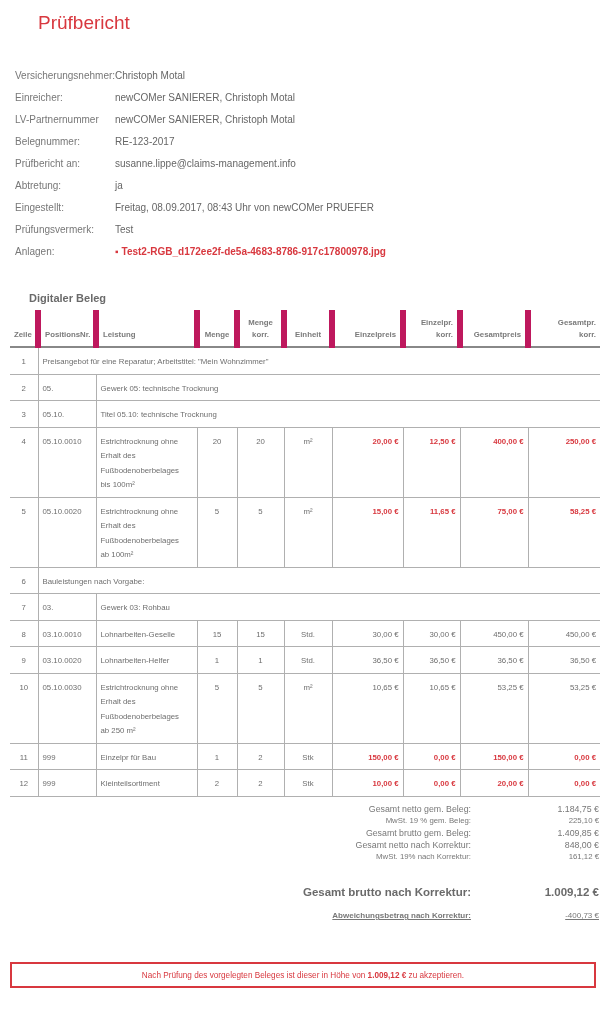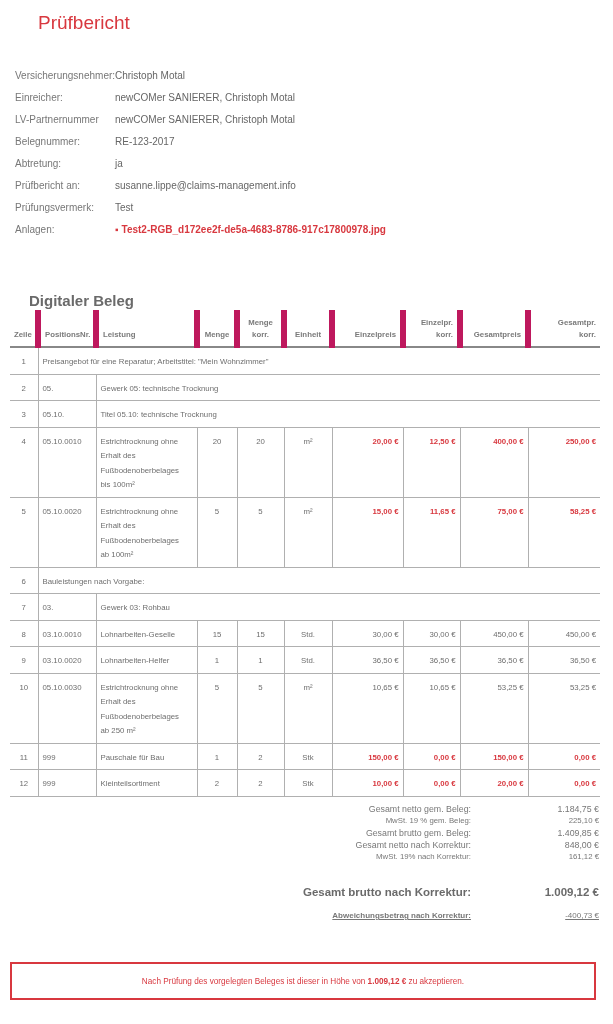--- a/index.html
+++ b/index.html
@@ -12,21 +12,21 @@
     font-size: 19px; color: #d8383f; font-weight: normal; margin-left: 28px;
   }
   .meta { position: absolute; left: 15px; top: 64px; font-size: 10px; }
   .meta-row { height: 22px; display: flex; align-items: center; }
   .meta-label { width: 100px; color: #777; }
   .meta-value { color: #666; }
   .meta-link { color: #d8383f; font-weight: bold; text-decoration: none; }
   .bullet { color: #d8383f; margin-right: 3px; font-weight: bold; }
 
   .section-title {
-    position: absolute; left: 10px; top: 292px; font-size: 15px;
+    position: absolute; left: 10px; top: 292px; font-size: 11px;
     font-weight: bold; color: #6a6a6a; padding-left: 19px;
   }
 
   table.beleg {
     position: absolute; left: 10px; top: 310px; width: 590px;
     border-collapse: collapse; font-size: 7.8px; table-layout: fixed;
   }
   table.beleg th {
     font-weight: bold; color: #7a7a7a; vertical-align: bottom;
     padding: 3px 4px 5px 4px; height: 28px; line-height: 12px;
@@ -51,21 +51,21 @@
   .tot-label { color: #777; }
   .tot-value { width: 80px; color: #777; }
   .tot-row.small { font-size: 7.8px; }
   .tot-big { margin-top: 23px; font-size: 11.5px; font-weight: bold; }
   .tot-big .tot-label, .tot-big .tot-value { color: #6a6a6a; }
   .tot-dev { margin-top: 12px; font-size: 8px; font-weight: bold; }
   .tot-dev .tot-label, .tot-dev .tot-value { text-decoration: underline; color: #777; }
   .tot-dev .tot-value { font-weight: normal; }
 
   .notice {
-    position: absolute; left: 10px; top: 962px; width: 586px; height: 38px;
+    position: absolute; left: 10px; top: 962px; width: 586px; height: 26px;
     border: 2px solid #d8383f; box-sizing: border-box;
     display: flex; align-items: center; justify-content: center;
     font-size: 8.2px; color: #d8383f;
   }
   .notice b { font-weight: bold; }
 </style>
 </head>
 <body>
 
 <div class="title">Prüfbericht</div>
@@ -81,26 +81,30 @@
   </div>
   <div class="meta-row">
     <span class="meta-label">LV-Partnernummer</span>
     <span class="meta-value">newCOMer SANIERER, Christoph Motal</span>
   </div>
   <div class="meta-row">
     <span class="meta-label">Belegnummer:</span>
     <span class="meta-value">RE-123-2017</span>
   </div>
   <div class="meta-row">
+    <span class="meta-label">Prüfbericht an:</span>
+    <span class="meta-value">susanne.lippe@claims-management.info</span>
+  </div>
+  <div class="meta-row">
     <span class="meta-label">Abtretung:</span>
     <span class="meta-value">ja</span>
   </div>
   <div class="meta-row">
-    <span class="meta-label">Prüfbericht an:</span>
-    <span class="meta-value">susanne.lippe@claims-management.info</span>
+    <span class="meta-label">Eingestellt:</span>
+    <span class="meta-value">Freitag, 08.09.2017, 08:43 Uhr von newCOMer PRUEFER</span>
   </div>
   <div class="meta-row">
     <span class="meta-label">Prüfungsvermerk:</span>
     <span class="meta-value">Test</span>
   </div>
   <div class="meta-row">
     <span class="meta-label">Anlagen:</span>
     <span class="meta-value">
       <span class="bullet">▪</span><a class="meta-link" href="#">Test2-RGB_d172ee2f-de5a-4683-8786-917c17800978.jpg</a>
     </span>
@@ -227,21 +231,21 @@
       <td class="c">m²</td>
       <td class="r">10,65 €</td>
       <td class="r">10,65 €</td>
       <td class="r">53,25 €</td>
       <td class="r">53,25 €</td>
     </tr>
 
     <tr class="short">
       <td>11</td>
       <td>999</td>
-      <td>Pauschale für Bau</td>
+      <td>Einzelpr für Bau</td>
       <td class="c">1</td>
       <td class="c">2</td>
       <td class="c">Stk</td>
       <td class="r red">150,00 €</td>
       <td class="r red">0,00 €</td>
       <td class="r red">150,00 €</td>
       <td class="r red">0,00 €</td>
     </tr>
 
     <tr class="short">

